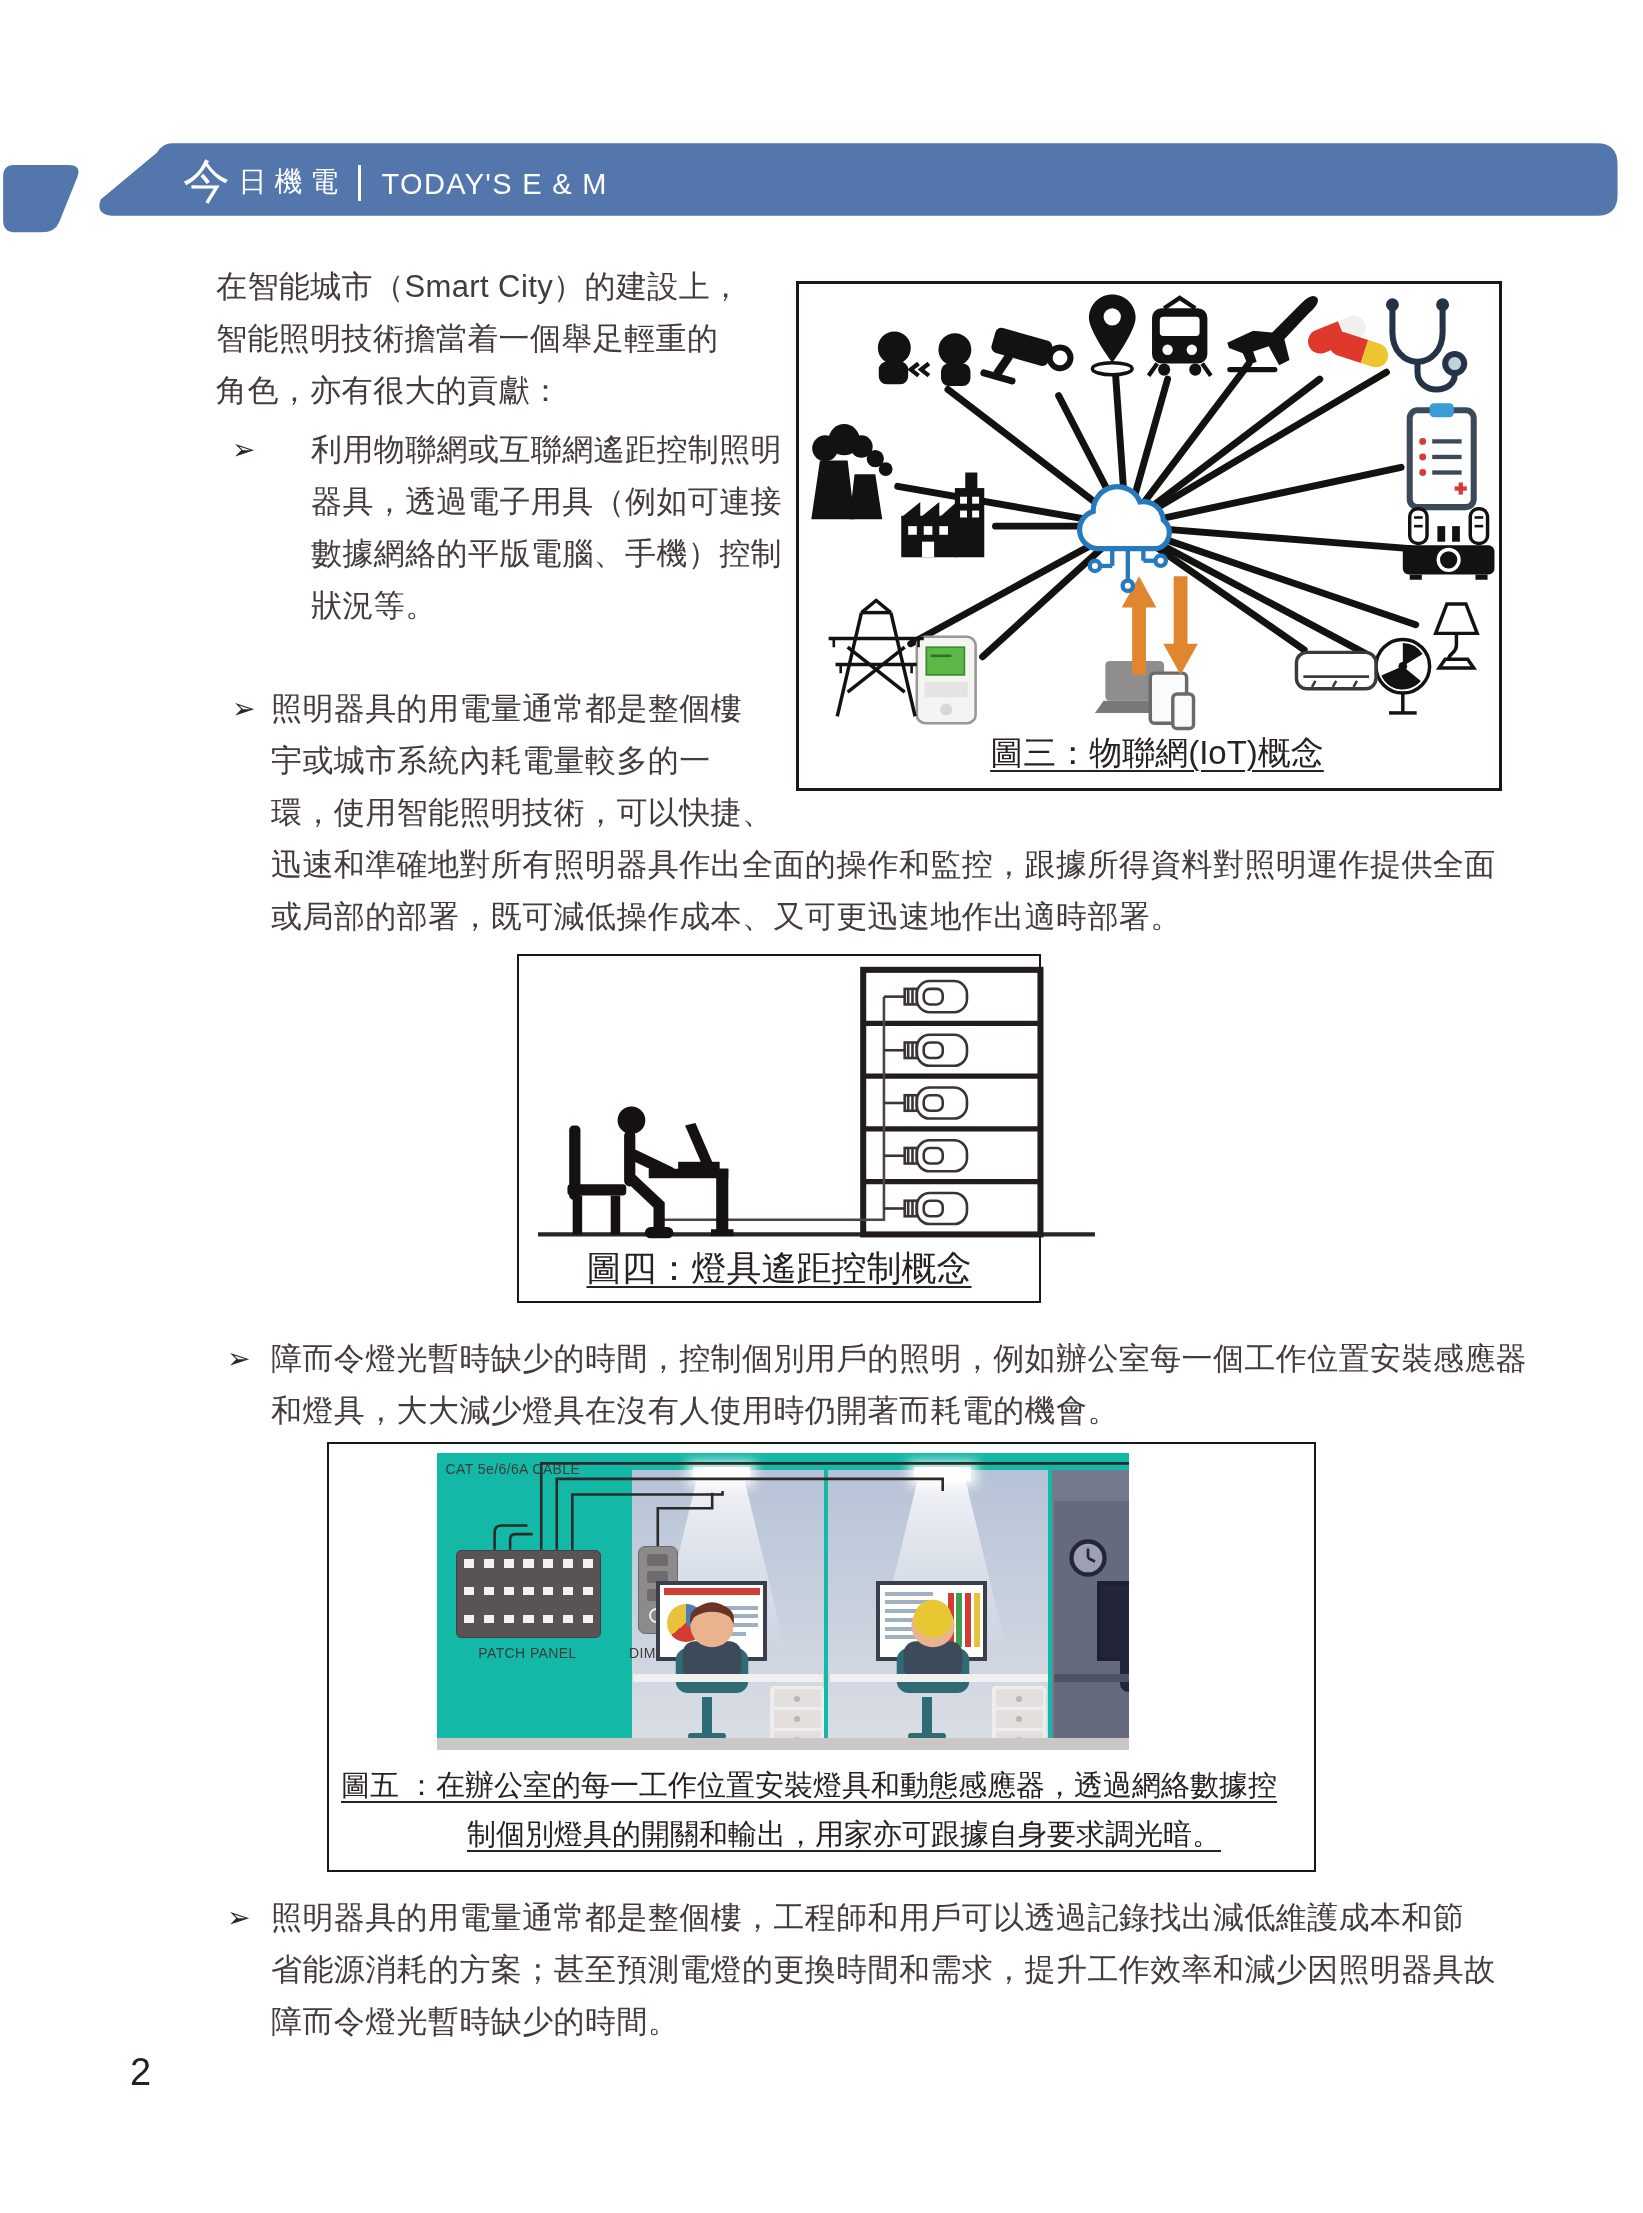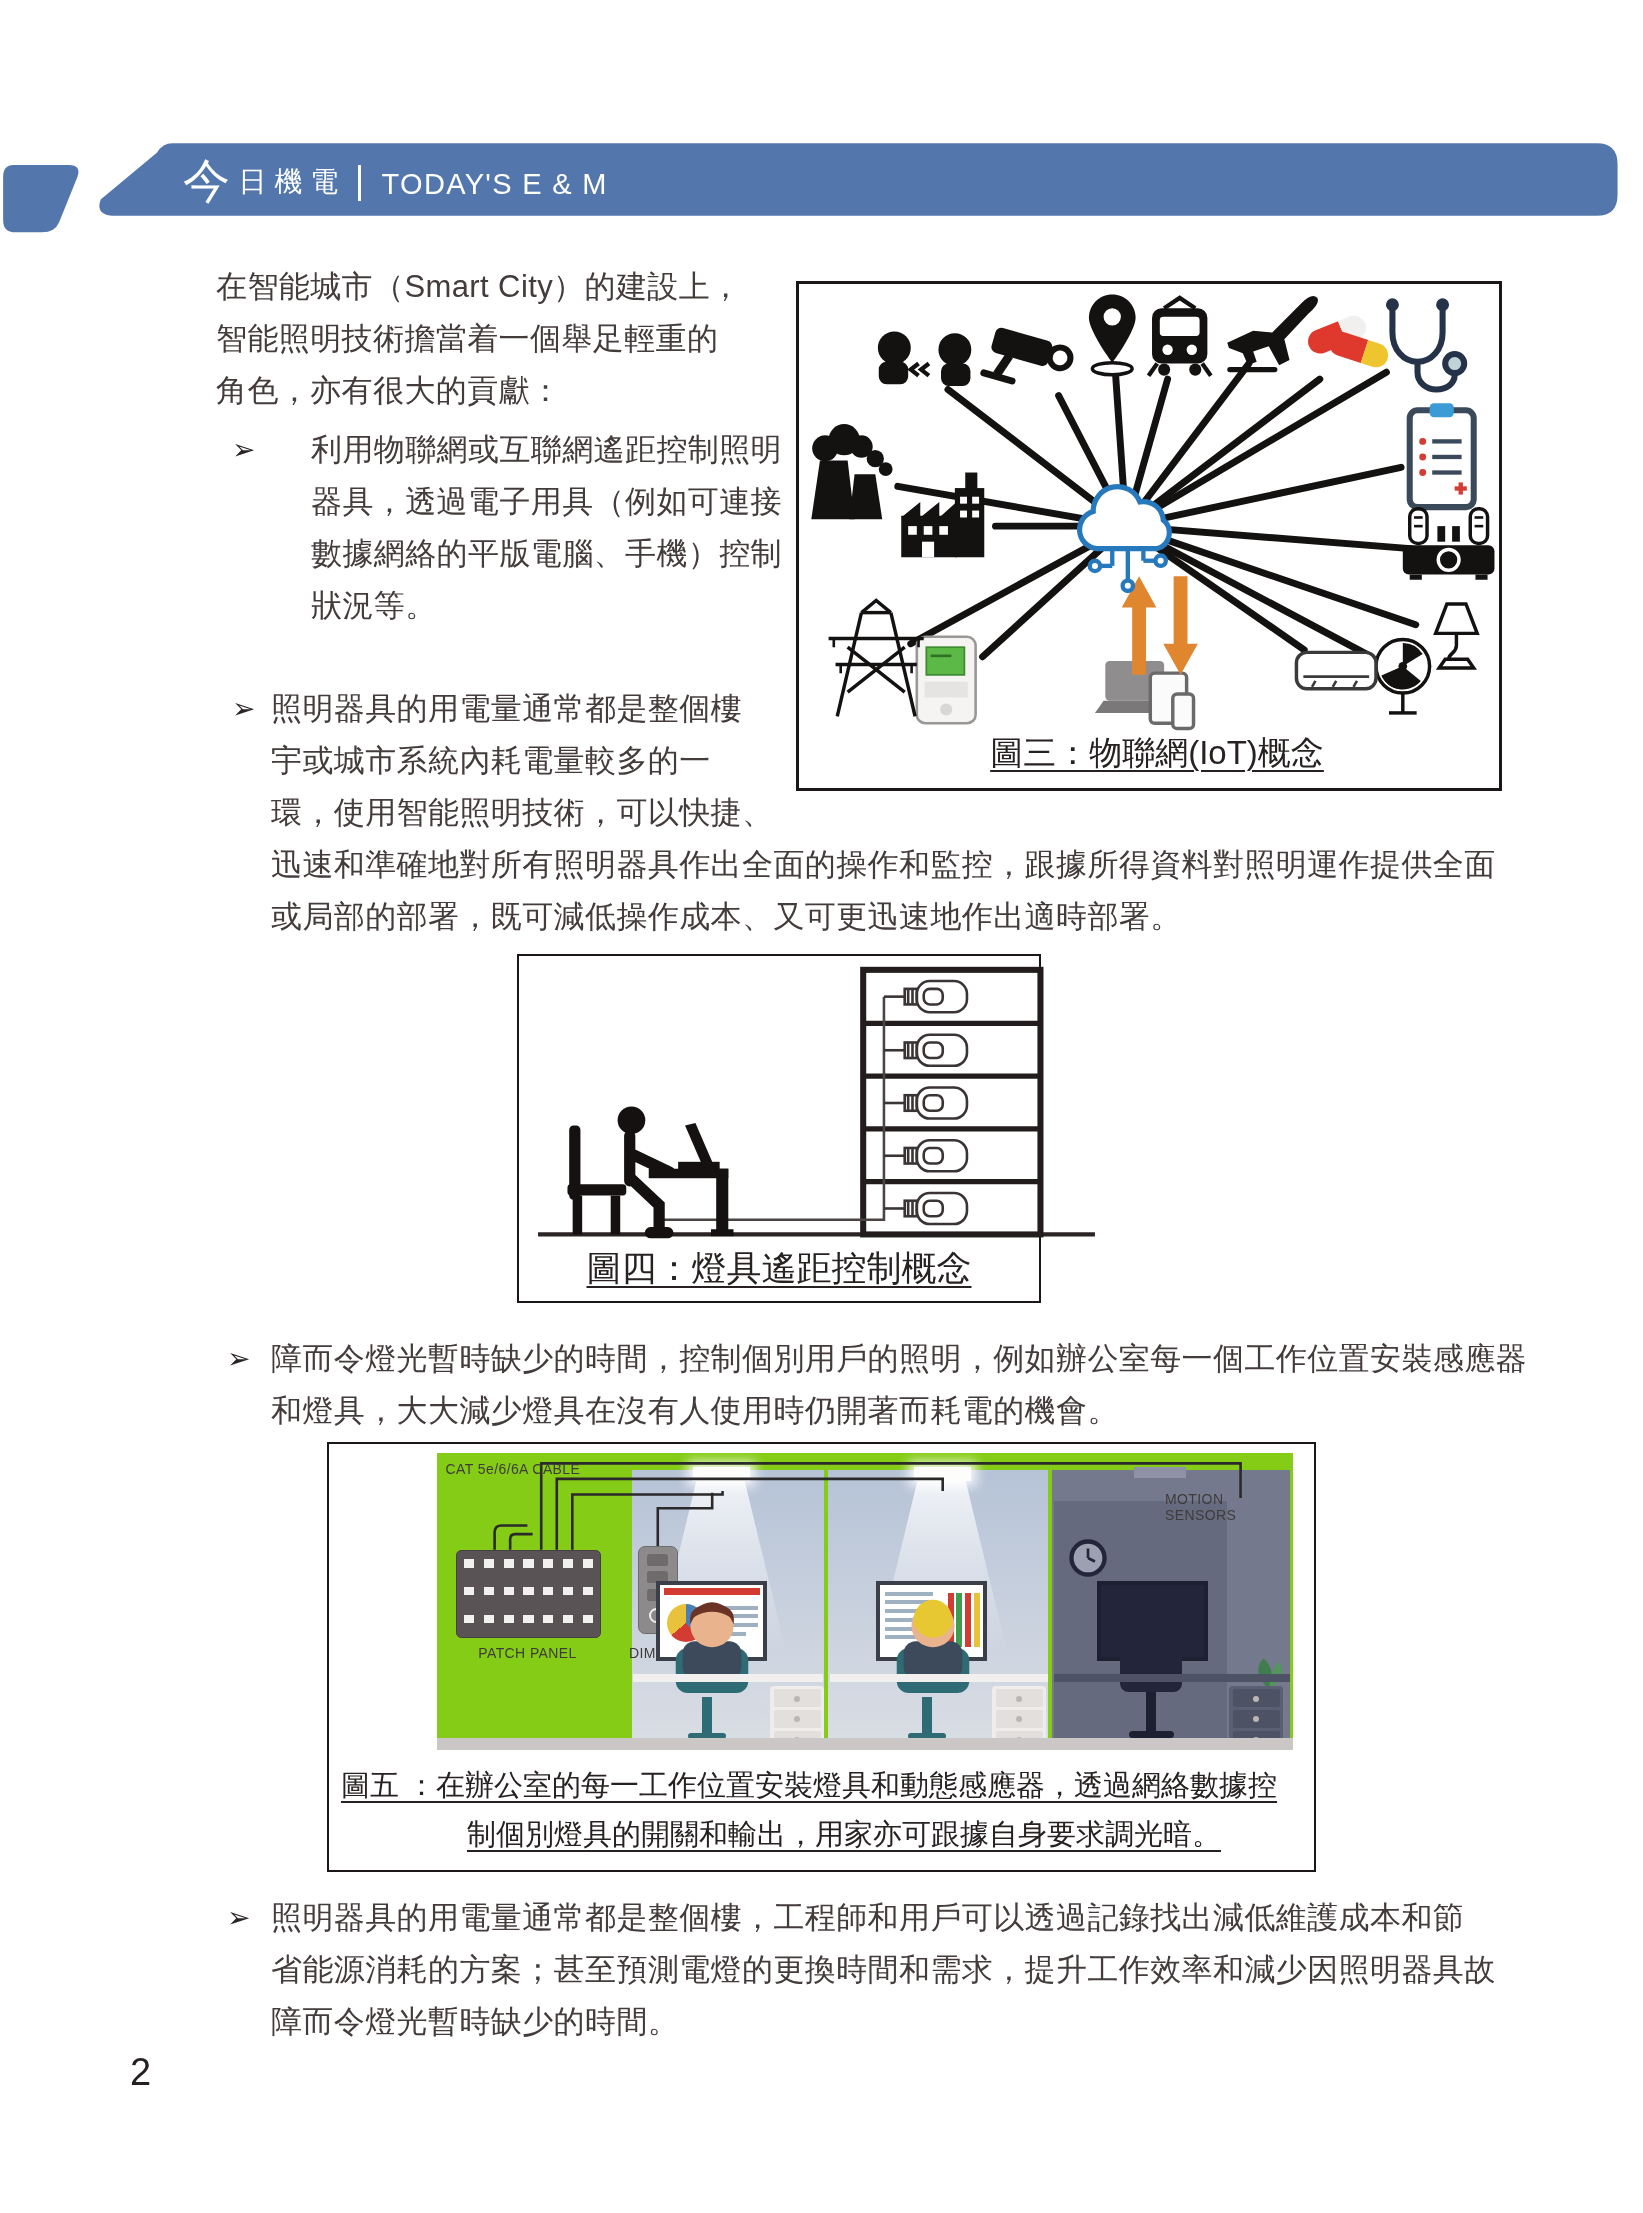--- a/index.html
+++ b/index.html
@@ -14,21 +14,21 @@
   .hdr-en{font-size:29px;letter-spacing:1.3px;margin-top:7px;}
   
   .tb{position:absolute;font-size:31px;letter-spacing:0.4px;color:#443b3b;}
   .tb .tl{height:52px;line-height:52px;white-space:nowrap;}
   .mk{position:absolute;font-size:28px;color:#2b2424;line-height:52px;height:52px;}
   
   .figbox{position:absolute;background:#fff;border:3.5px solid #1c1717;box-sizing:border-box;}
   .figcap{position:absolute;left:0;right:0;text-align:center;color:#272121;white-space:nowrap;}
   .figcap u{text-decoration-thickness:1.7px;text-underline-offset:6px;}
   
-  .f5art{position:absolute;left:108px;top:8.6px;width:856px;height:297px;background:#84cc16;overflow:hidden;}
+  .f5art{position:absolute;left:108px;top:8.6px;width:692px;height:297px;background:#14b8a6;overflow:hidden;}
   .bay{position:absolute;top:17.3px;bottom:12px;background:linear-gradient(#b6c3d7,#d9dde4);}
   .baydark{position:absolute;top:17.3px;bottom:12px;background:#75798e;}
   .lightfix{position:absolute;height:14px;background:#fdfdfb;box-shadow:0 0 12px 5.2px rgba(255,255,255,.9);}
   .beam{position:absolute;background:linear-gradient(rgba(255,255,255,.8),rgba(255,255,255,0));
         clip-path:polygon(32% 0,68% 0,100% 100%,0 100%);}
   .desk{position:absolute;height:8.6px;background:#f2f0ef;}
   .monitor{position:absolute;width:111px;height:80px;background:#fff;border:4.3px solid #3a3f4a;box-sizing:border-box;overflow:hidden;}
   .mstand{position:absolute;background:#3a3f4a;}
   .drawers{position:absolute;width:54px;height:67px;background:#efedec;border-radius:3.5px;display:flex;flex-direction:column;gap:2.6px;padding:3.5px;box-sizing:border-box;}
   .drawer{flex:1;background:#e2dfdd;border-radius:1.7px;position:relative;}

